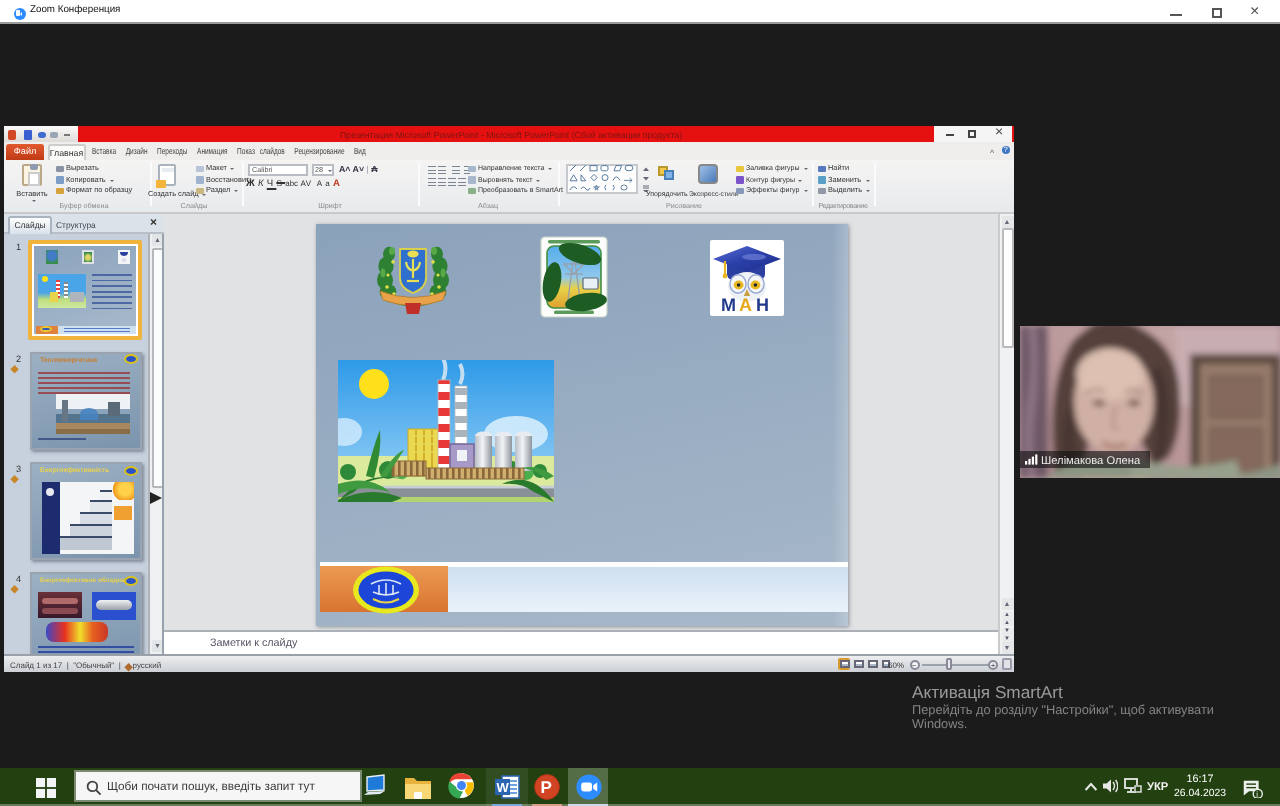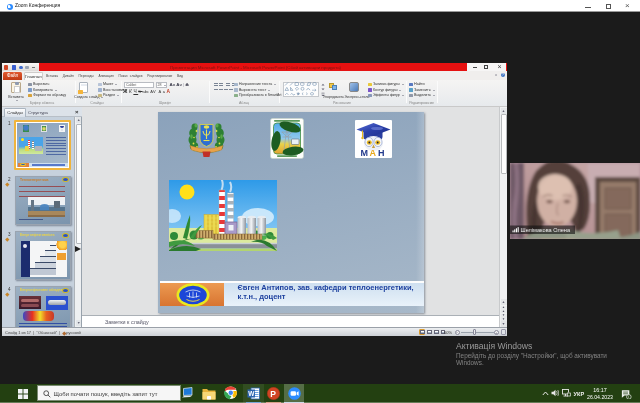--- a/index.html
+++ b/index.html
@@ -441,21 +441,20 @@
         <svg class="a" style="left:16px;top:2.5px" width="34" height="24" viewBox="0 0 34 24">
           <ellipse cx="17" cy="12" rx="16.5" ry="11.8" fill="#e8e81e"></ellipse>
           <ellipse cx="17" cy="12" rx="13.8" ry="9.3" fill="#1c46d8"></ellipse>
           <g stroke="#dce6f4" stroke-width="0.8" fill="none">
             <path d="M9.5 9 q7.5 -4 15 0"></path>
             <path d="M10.5 13 q6.5 3 13 0"></path>
             <path d="M13.5 9.5 v5 M17 8.5 v6 M20.5 9.5 v5"></path>
           </g>
           <path d="M10.5 16.5 q6.5 3.5 13 0" stroke="#e8d24a" stroke-width="1" fill="none"></path>
         </svg>
-        <div class="a" style="left:78px;top:3.2px;font-size:7.5px;font-weight:bold;color:#1b3f9e;line-height:8.5px;white-space:nowrap">Євген Антипов, зав. кафедри теплоенергетики,<br>к.т.н., доцент</div>
       </div>
     </div>
   </div>
 
   <div class="a" style="left:73px;top:183px;width:0;height:0;border-top:3.5px solid transparent;border-bottom:3.5px solid transparent;border-left:6px solid #222"></div>
 
   <div class="a" style="left:80px;top:252.2px;width:424.5px;height:11.3px;background:#fff;border-top:1px solid #aab0b6">
     <div class="a" style="left:23px;top:2.4px;font-size:5.4px;color:#556">Заметки к слайду</div>
   </div>
 
@@ -524,21 +523,21 @@
     <g fill="#fff">
           <rect x="2.5" y="67.5" width="1.1" height="1.8"></rect>
           <rect x="4.2" y="66.4" width="1.1" height="2.9"></rect>
           <rect x="5.9" y="65.3" width="1.1" height="4"></rect>
           <rect x="7.6" y="64.2" width="1.1" height="5.1"></rect>
         </g>
     <text x="10.5" y="68.8" font-size="5.6" fill="#eee" font-family="Liberation Sans,sans-serif">Шелімакова Олена</text>
   </svg>
 </div>
 
-<div class="a" style="left:456px;top:340.5px;font-size:8.6px;color:#9a9a9a">Активація Windows</div>
+<div class="a" style="left:456px;top:340.5px;font-size:8.6px;color:#9a9a9a">Активація SmartArt</div>
 <div class="a" style="left:456px;top:352px;font-size:6.4px;color:#848484;line-height:7.4px">Перейдіть до розділу "Настройки", щоб активувати<br>Windows.</div>
 
 <div class="a" id="task" style="left:0;top:383.5px;width:640px;height:19.5px;background:#234011">
   <div class="a" style="left:0;bottom:0;width:640px;height:1px;background:rgba(205,215,195,0.4)"></div>
 
   <svg class="a" style="left:17.5px;top:5px" width="10" height="10" viewBox="0 0 11 11">
         <g fill="#f2f4f6">
           <rect width="5" height="5"></rect>
           <rect x="6" width="5" height="5"></rect>
           <rect y="6" width="5" height="5"></rect>

